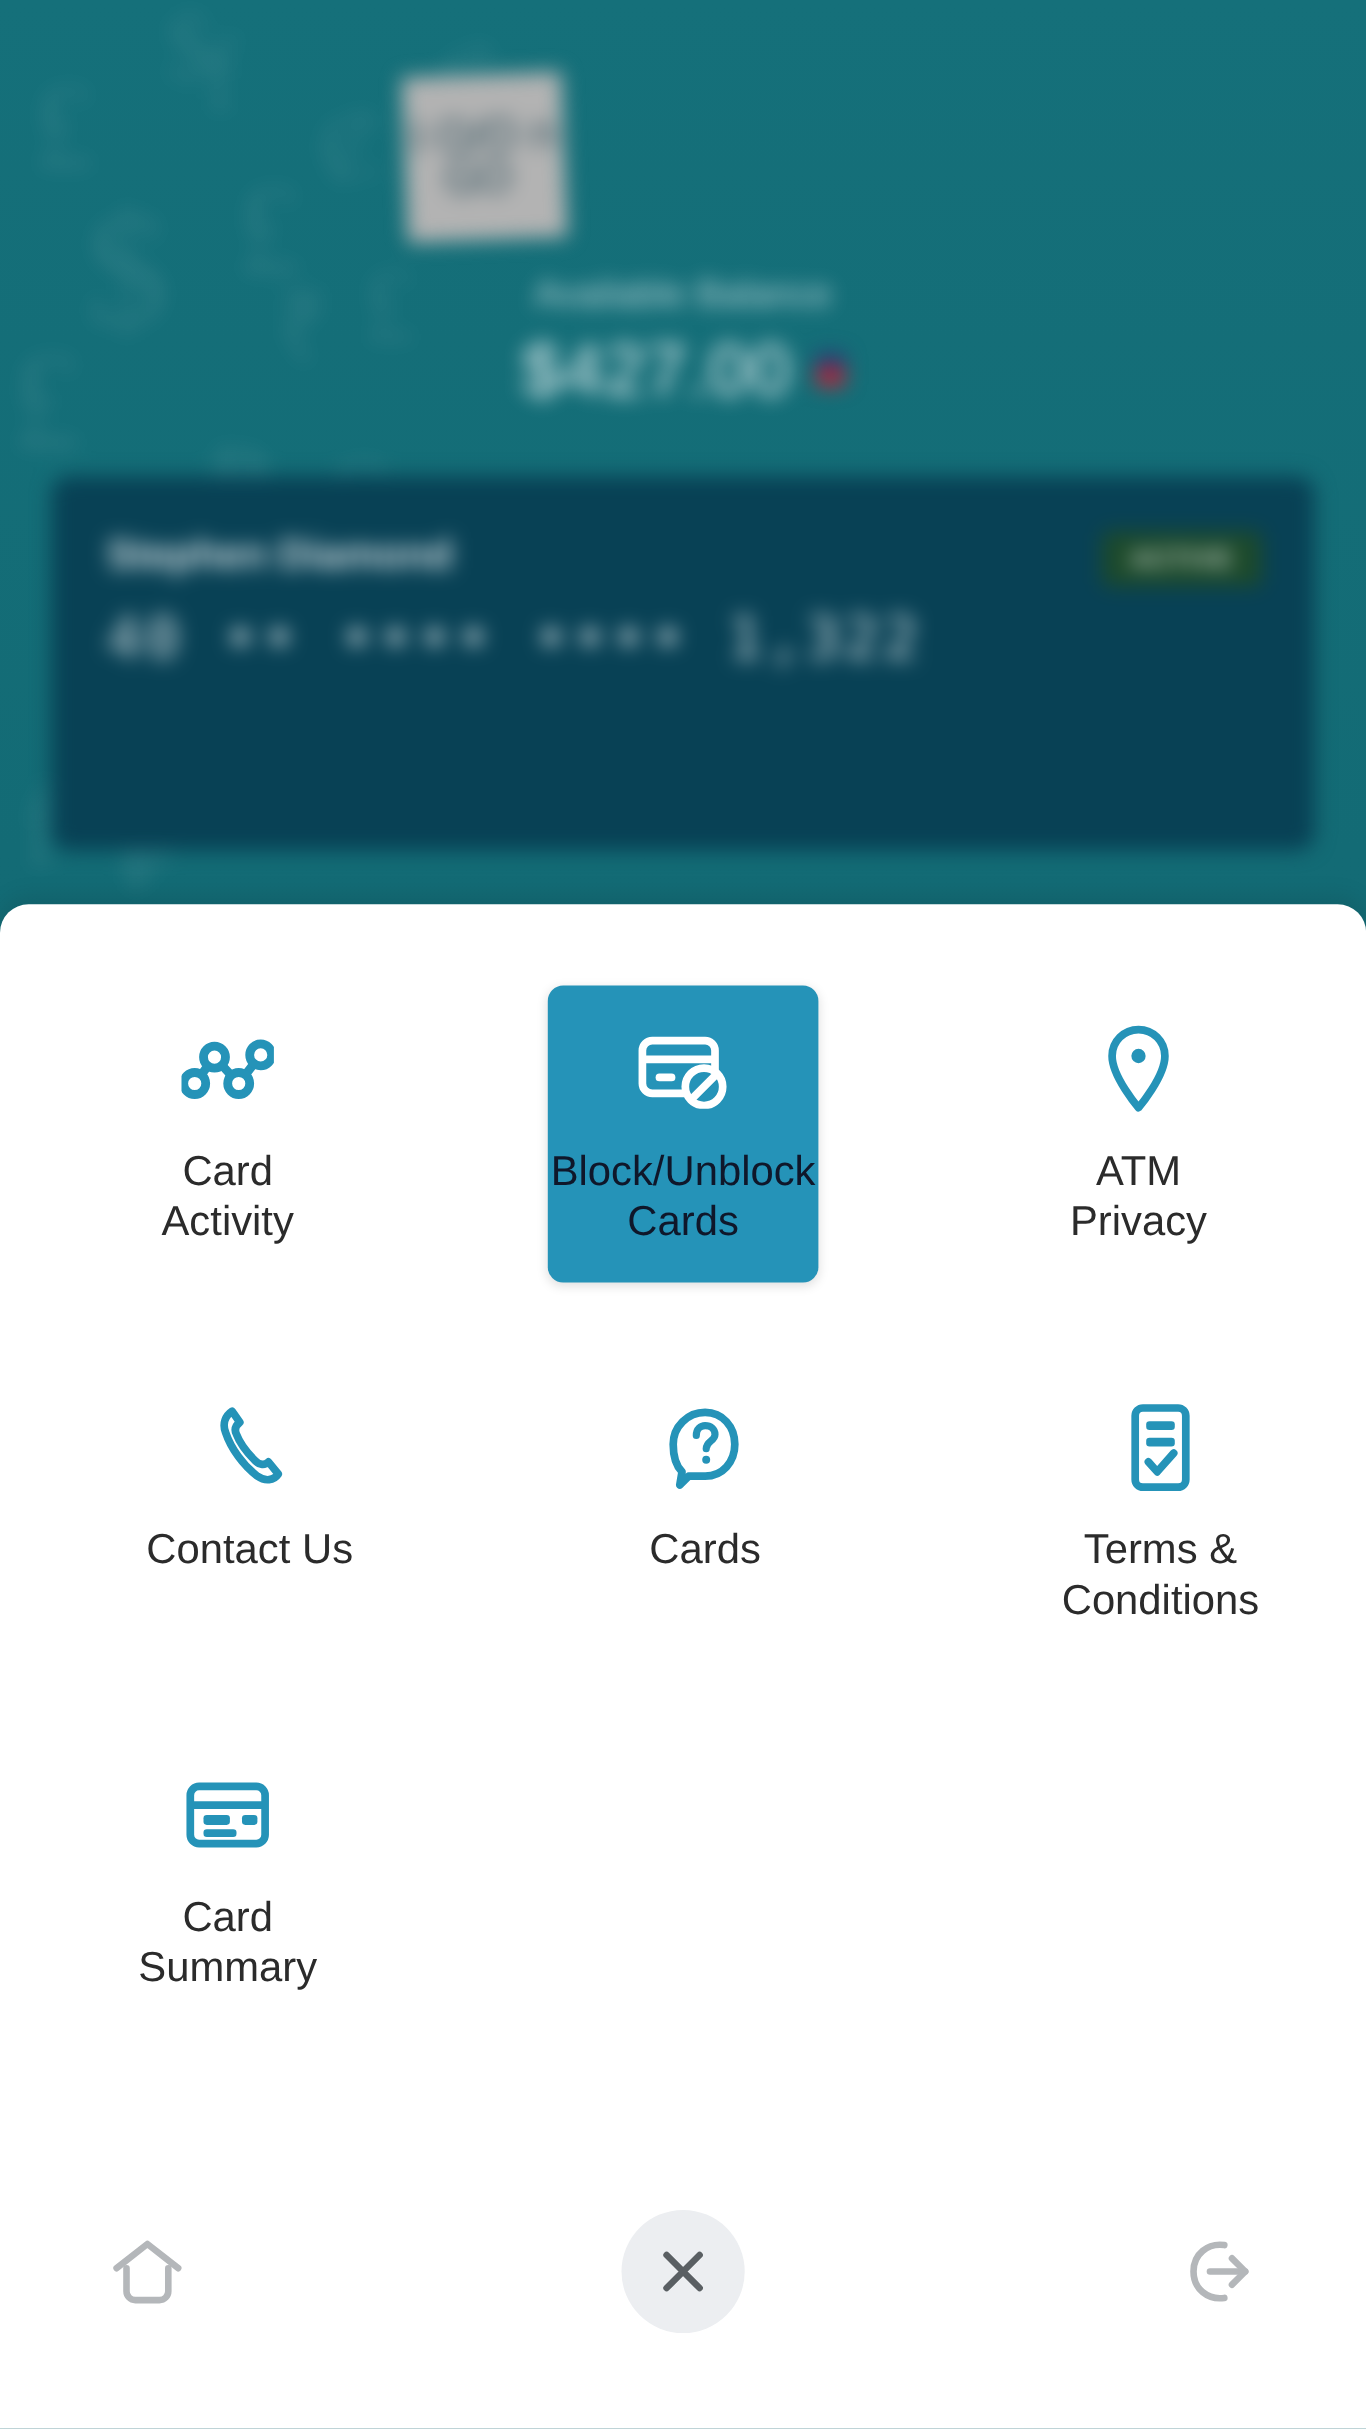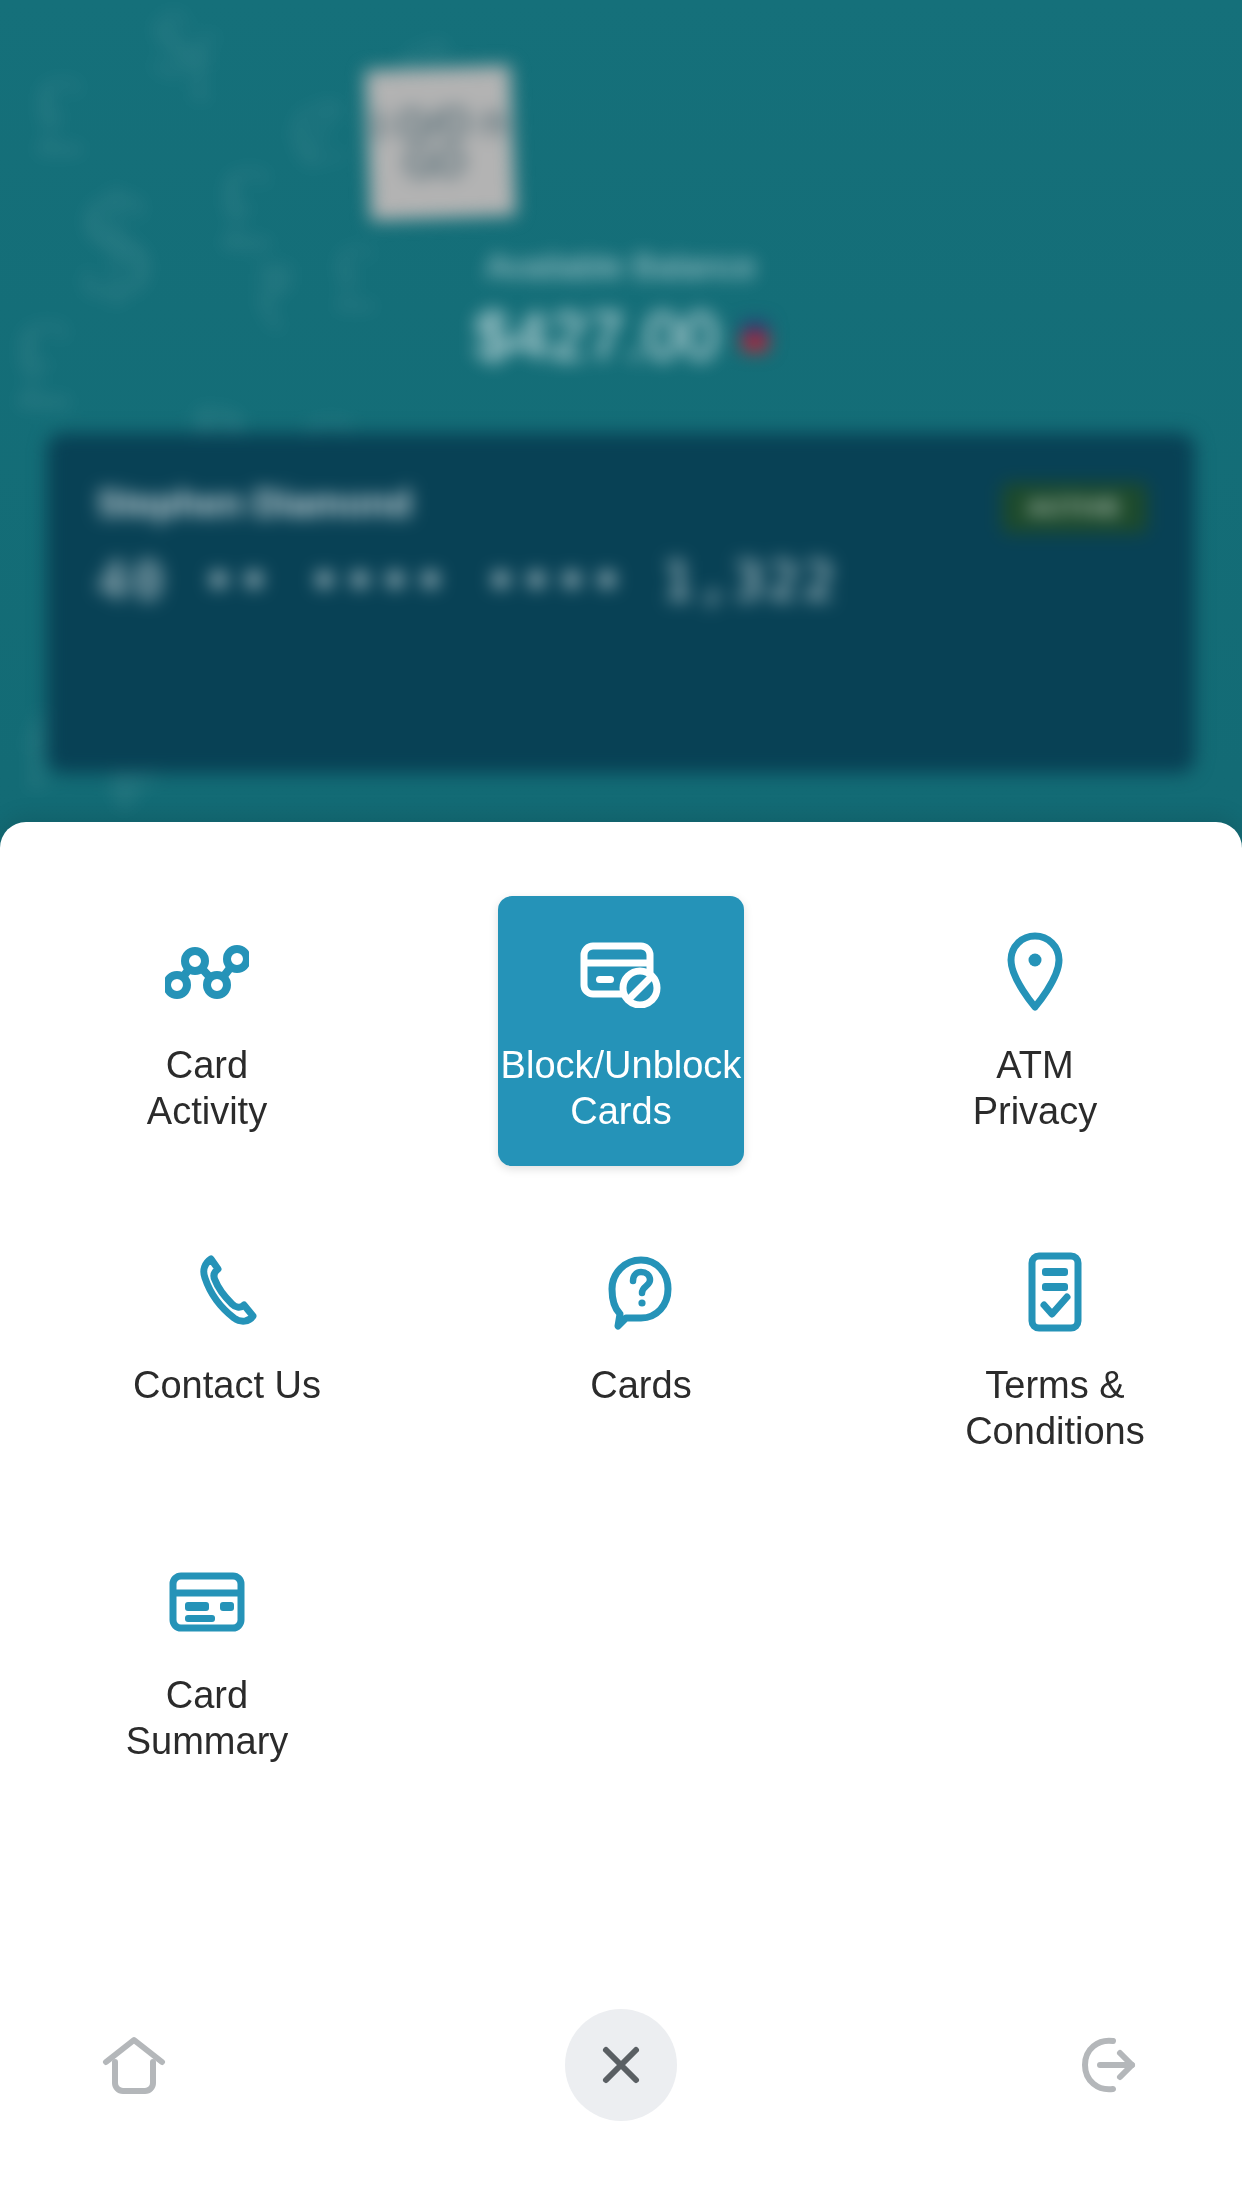--- a/index.html
+++ b/index.html
@@ -148,20 +148,21 @@
     z-index: 5;
   }
 
   #menu-grid {
     position: absolute;
     top: 78px;
     left: 0;
     width: 100%;
     display: flex;
     flex-direction: column;
+    gap: 24px;
   }
   .menu-row {
     display: flex;
     width: 100%;
   }
   .menu-cell {
     width: 33.3333%;
     display: flex;
     flex-direction: column;
     align-items: center;
@@ -191,21 +192,21 @@
   }
   .menu-label {
     margin-top: 22px;
     text-align: center;
     font-size: 38px;
     line-height: 1.22;
     color: #2b2b2b;
     white-space: pre-line;
     font-weight: 400;
   }
-  .menu-tile.selected .menu-label { color: #ffffff; }
+  .menu-tile.selected .menu-label { color: #0f172a; }
 
   
   #row-0 { height: 262px; }
   #row-1 { height: 290px; margin-top: 26px; padding-left: 20px; }
   #row-2 { height: 250px; margin-top: 20px; }
   #row-0 .menu-cell { justify-content: center; padding-top: 0; }
   #row-1 .menu-cell, #row-2 .menu-cell { padding-top: 28px; }
 
   
   #bottom-action-bar {

